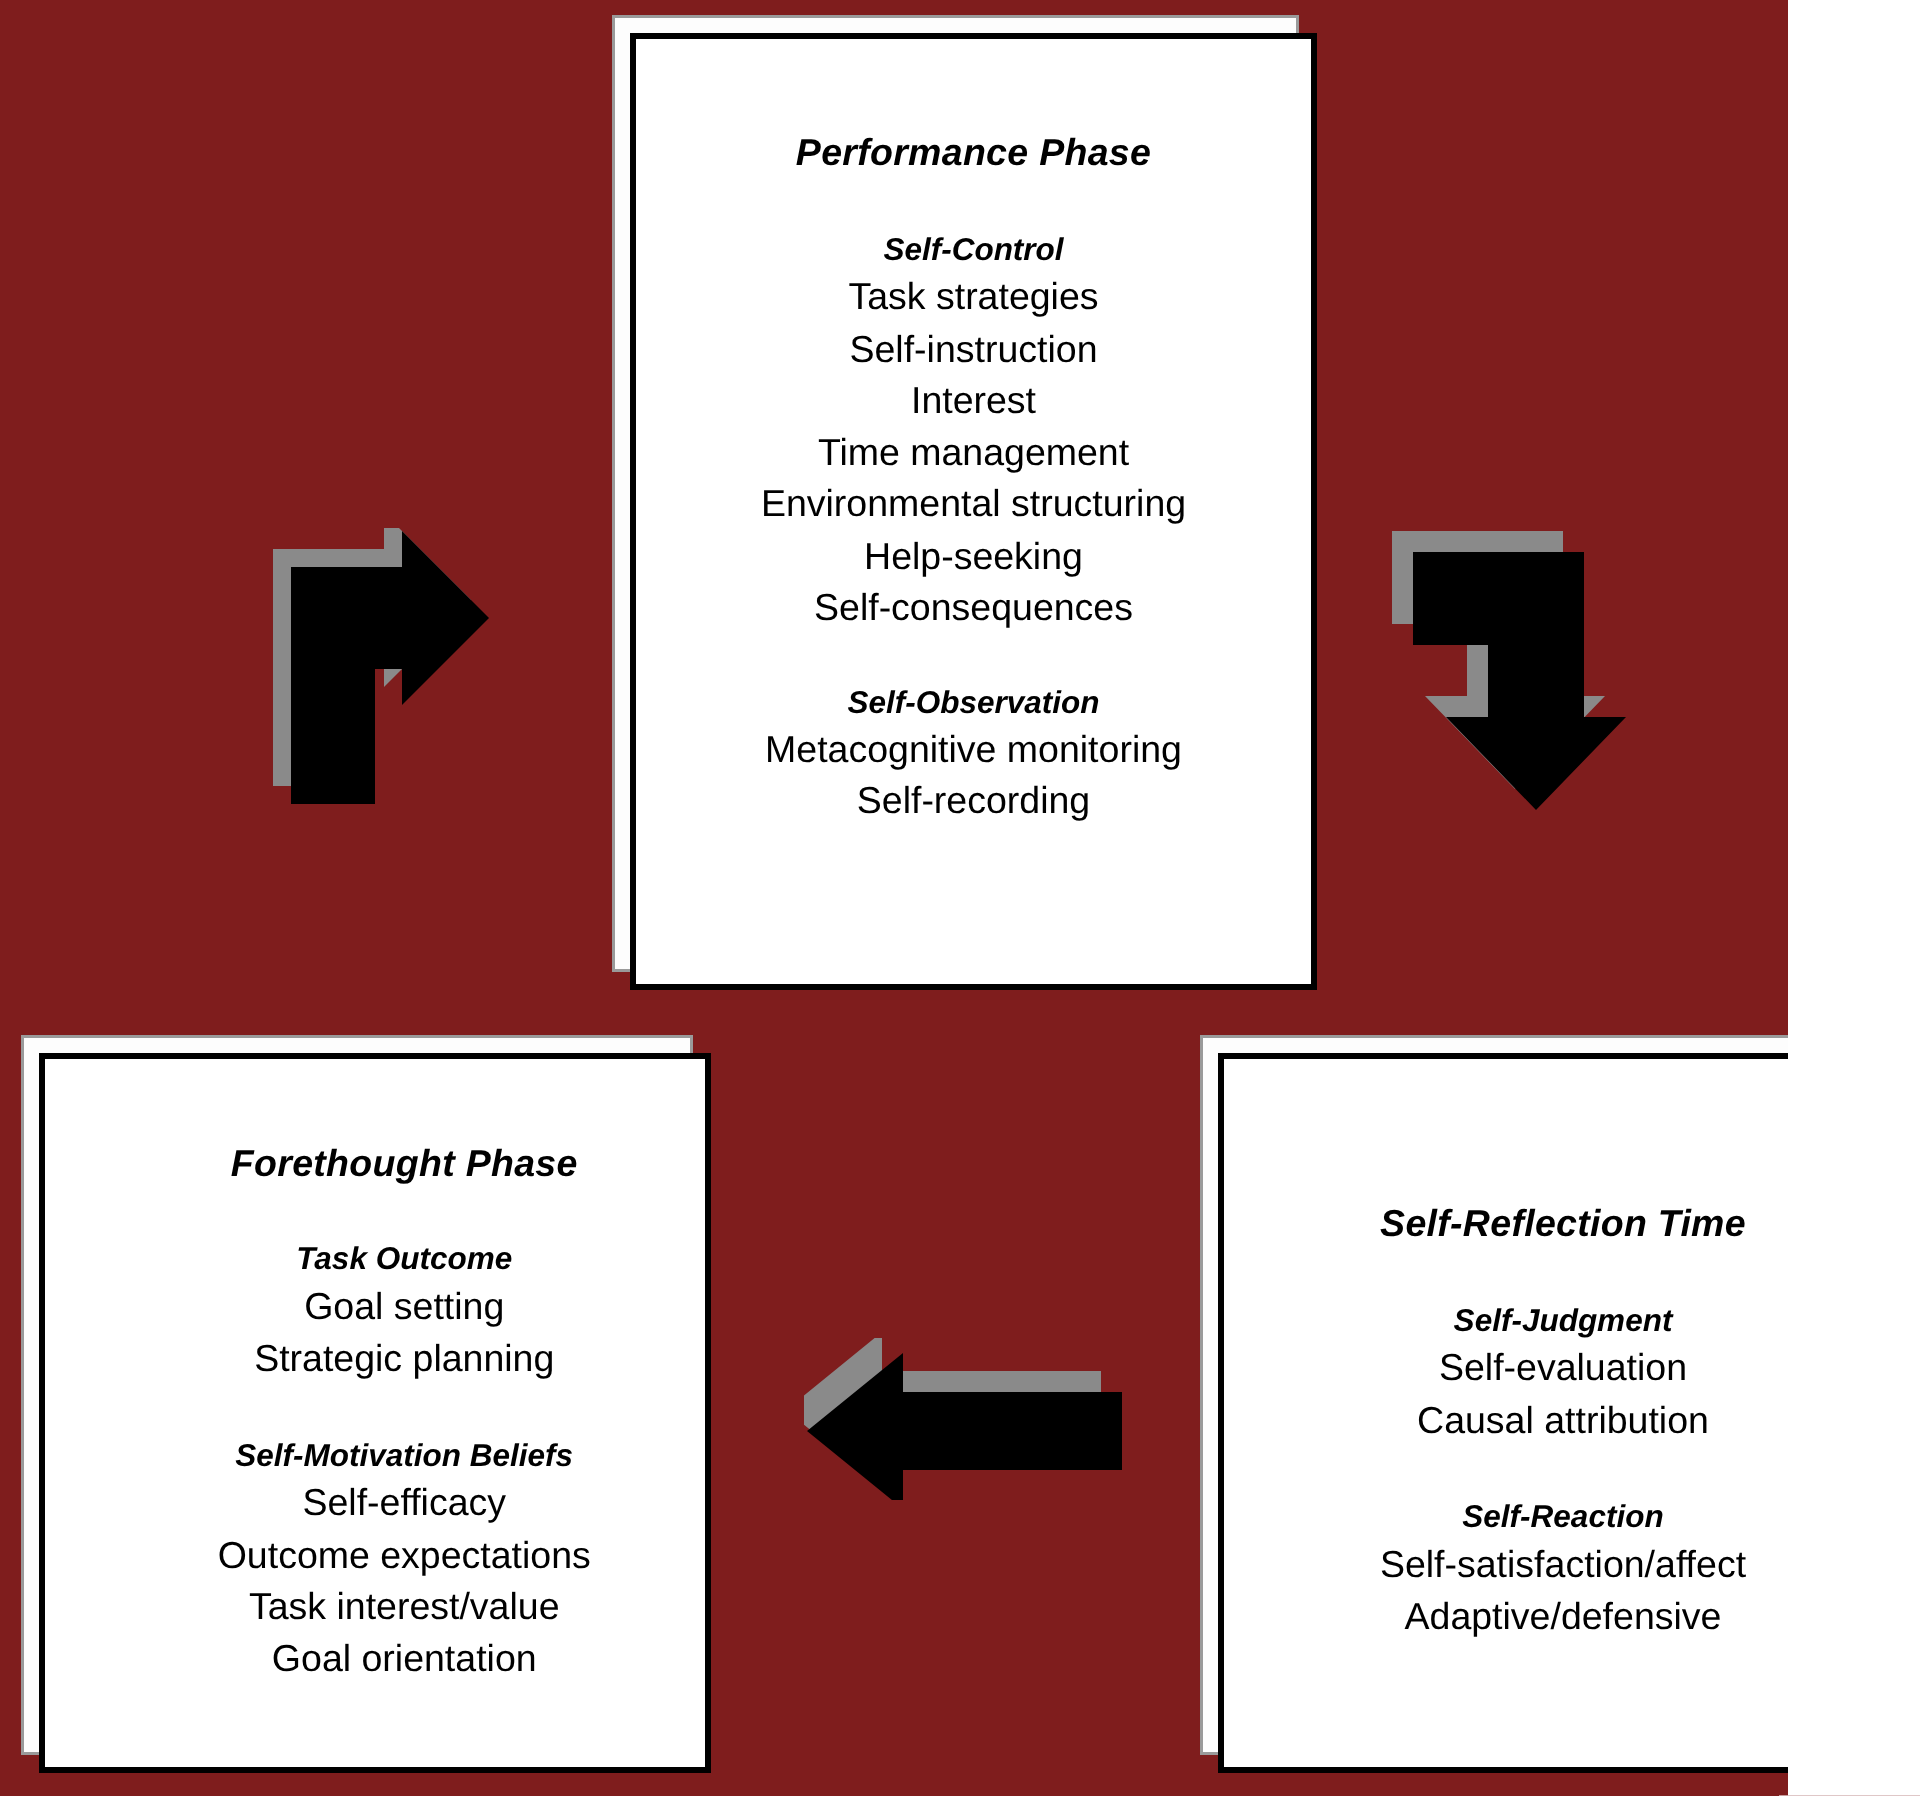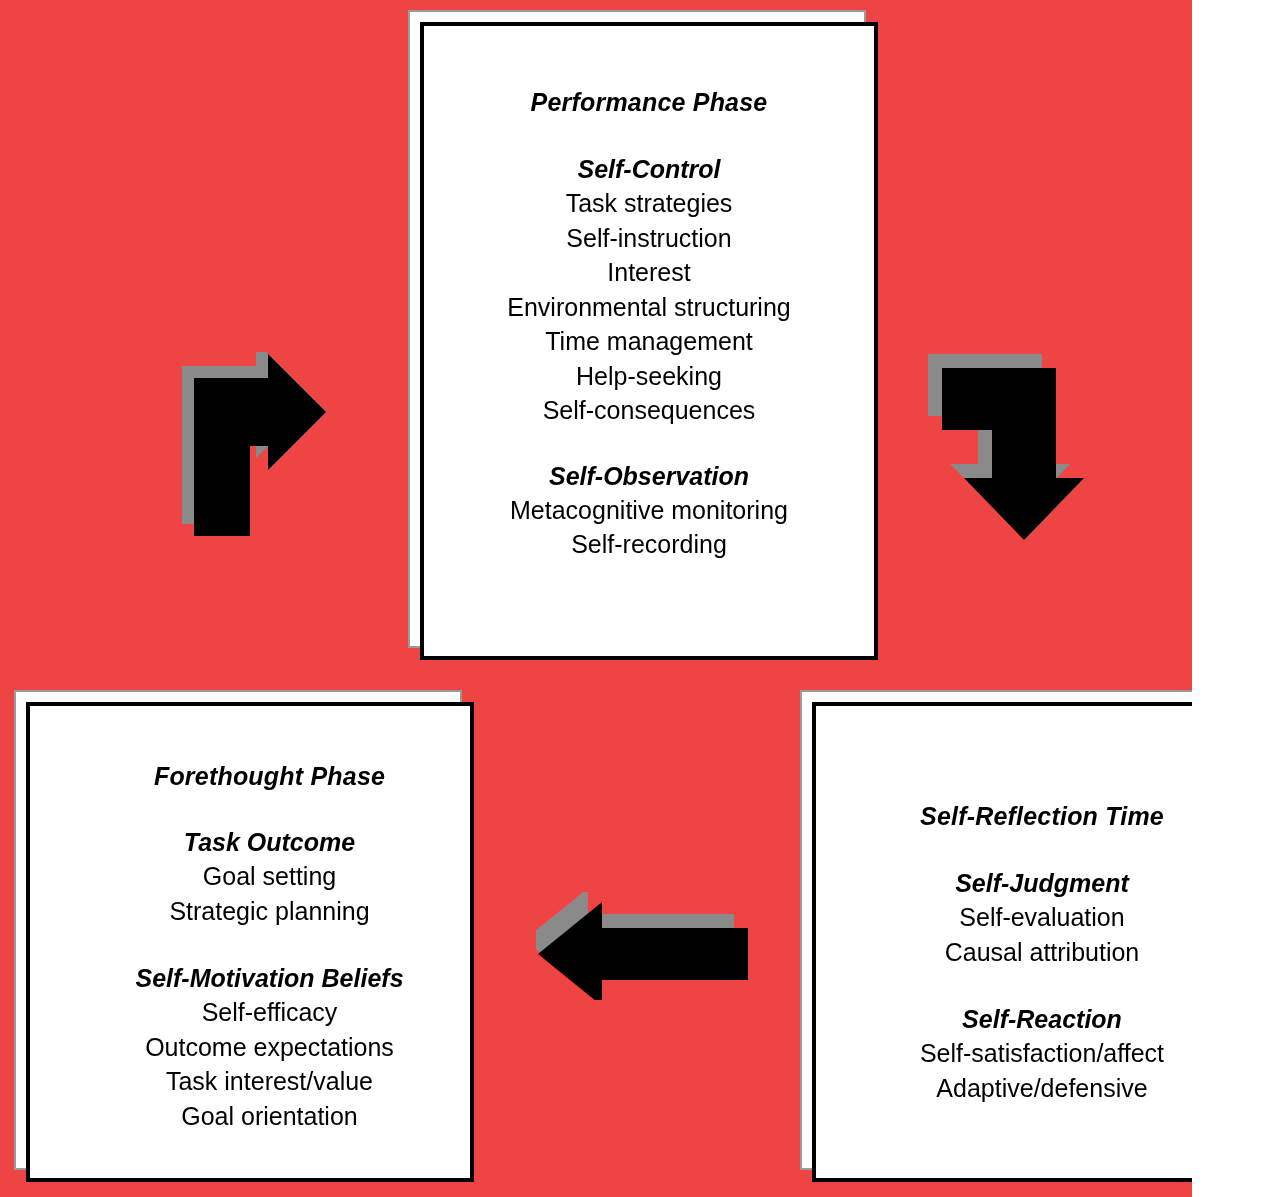--- a/index.html
+++ b/index.html
@@ -10,21 +10,21 @@
   }
   body {
     font-family: "Liberation Sans", "DejaVu Sans", sans-serif;
     color: #000000;
   }
 
   #canvas {
     position: relative;
     width: 1192px;
     height: 1197px;
-    background: #ef4444;
+    background: #7f1d1d;
     overflow: hidden;
   }
 
   
   .phase-box {
     position: absolute;
   }
   .box-shadow-frame {
     position: absolute;
     left: 0;
@@ -61,21 +61,21 @@
   .phase-title {
     font-weight: bold;
     font-style: italic;
     font-size: 25px;
     letter-spacing: 0.2px;
     white-space: nowrap;
   }
   .group-head {
     font-weight: bold;
     font-style: italic;
-    font-size: 25px;
+    font-size: 21px;
     white-space: nowrap;
   }
   .group-item {
     font-weight: normal;
     font-style: normal;
     font-size: 25px;
     line-height: 1.38;
     white-space: nowrap;
   }
   .group {
@@ -155,22 +155,22 @@
 
         <div class="phase-title">Performance Phase</div>
 
         <div class="title-gap"></div>
 
         <div class="group">
           <div class="group-head">Self-Control</div>
           <div class="group-item">Task strategies</div>
           <div class="group-item">Self-instruction</div>
           <div class="group-item">Interest</div>
+          <div class="group-item">Time management</div>
           <div class="group-item">Environmental structuring</div>
-          <div class="group-item">Time management</div>
           <div class="group-item">Help-seeking</div>
           <div class="group-item">Self-consequences</div>
         </div>
 
         <div class="group-gap"></div>
 
         <div class="group">
           <div class="group-head">Self-Observation</div>
           <div class="group-item">Metacognitive monitoring</div>
           <div class="group-item">Self-recording</div>

